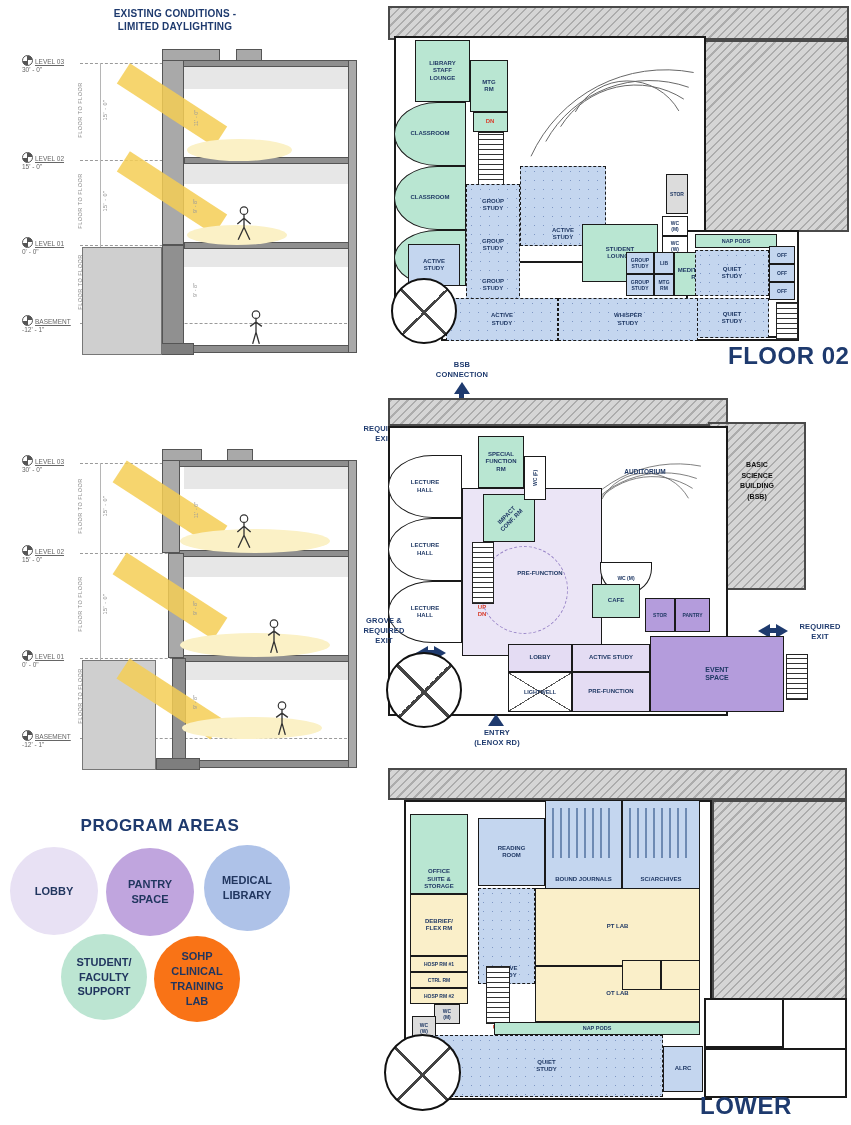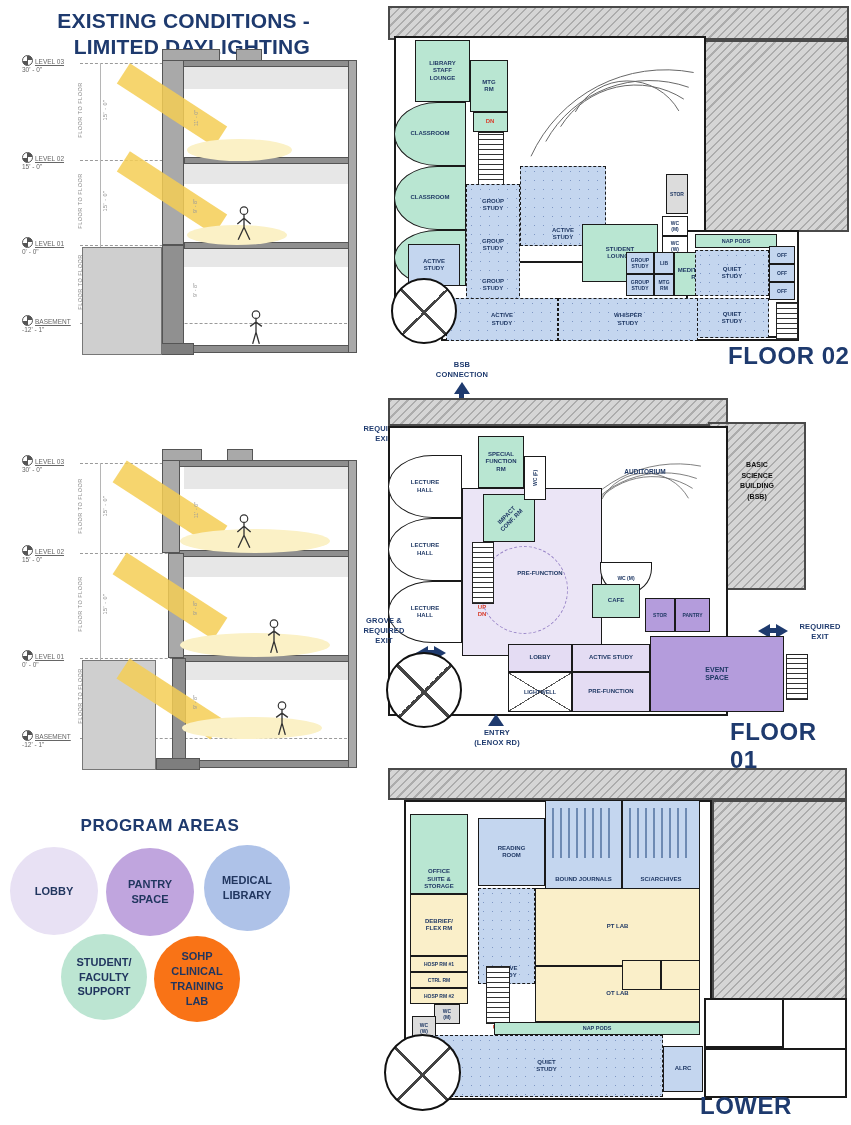--- a/index.html
+++ b/index.html
@@ -2,21 +2,21 @@
 <html><head>
 <meta charset="utf-8">
 <style>
   html,body{margin:0;padding:0;background:#fff;}
   .page{position:relative;width:851px;height:1125px;background:#fff;overflow:hidden;
         font-family:"Liberation Sans", sans-serif;}
   .abs{position:absolute;}
   .pre{white-space:pre-line;}
 
   
-  .sec-title{font-size:21px;font-weight:bold;color:#1E3A6E;text-align:right;line-height:1.25;letter-spacing:.2px;}
+  .sec-title{font-size:10px;font-weight:bold;color:#1E3A6E;text-align:center;line-height:1.25;letter-spacing:.2px;}
   .floor-name{font-size:24px;font-weight:bold;color:#1E3A6E;letter-spacing:.5px;}
   .pa-title{font-size:17px;font-weight:bold;color:#1E3A6E;text-align:center;letter-spacing:.5px;}
 
   
   .r{position:absolute;border:1.2px solid #1a1a1a;display:flex;align-items:center;justify-content:center;
      font-size:6px;font-weight:bold;color:#1F3864;text-align:center;line-height:1.2;white-space:pre-line;box-sizing:border-box;}
   .green{background:#B9E6D2;}
   .blue{background:#C4D6EF;}
   .lav{background:#E4DCF3;}
   .lav2{background:#EBE5F6;}
@@ -354,21 +354,20 @@
 SPACE</div>
     <div class="r white lightwell" style="left:158px;top:312px;width:64px;height:40px;font-size:5.5px;">LIGHTWELL</div>
     <div class="r lav" style="left:222px;top:312px;width:78px;height:40px;">PRE-FUNCTION</div>
     <div class="abs stair" style="left:436px;top:294px;width:20px;height:44px;"></div>
     <div class="abs tower" style="left:36px;top:292px;width:76px;height:76px;"></div>
 
     <div class="tri tri-up" style="left:138px;top:354px;"></div>
     <div class="abs ann" style="left:108px;top:368px;width:78px;">ENTRY
 (LENOX RD)</div>
   </div>
-  <div class="abs floor-name" style="left:730px;top:718px;">FLOOR 01</div>
 
   <div class="abs" style="left:384px;top:762px;width:467px;height:363px;">
     <div class="abs hatch" style="left:4px;top:6px;width:459px;height:32px;"></div>
     <div class="abs hatch" style="left:328px;top:38px;width:135px;height:200px;"></div>
     <div class="abs outline" style="left:20px;top:38px;width:308px;height:300px;"></div>
     <div class="abs outline" style="left:320px;top:236px;width:143px;height:100px;"></div>
 
     <div class="r green" style="left:26px;top:52px;width:58px;height:80px;align-items:flex-end;padding-bottom:3px;">OFFICE
 SUITE &amp;
 STORAGE</div>

